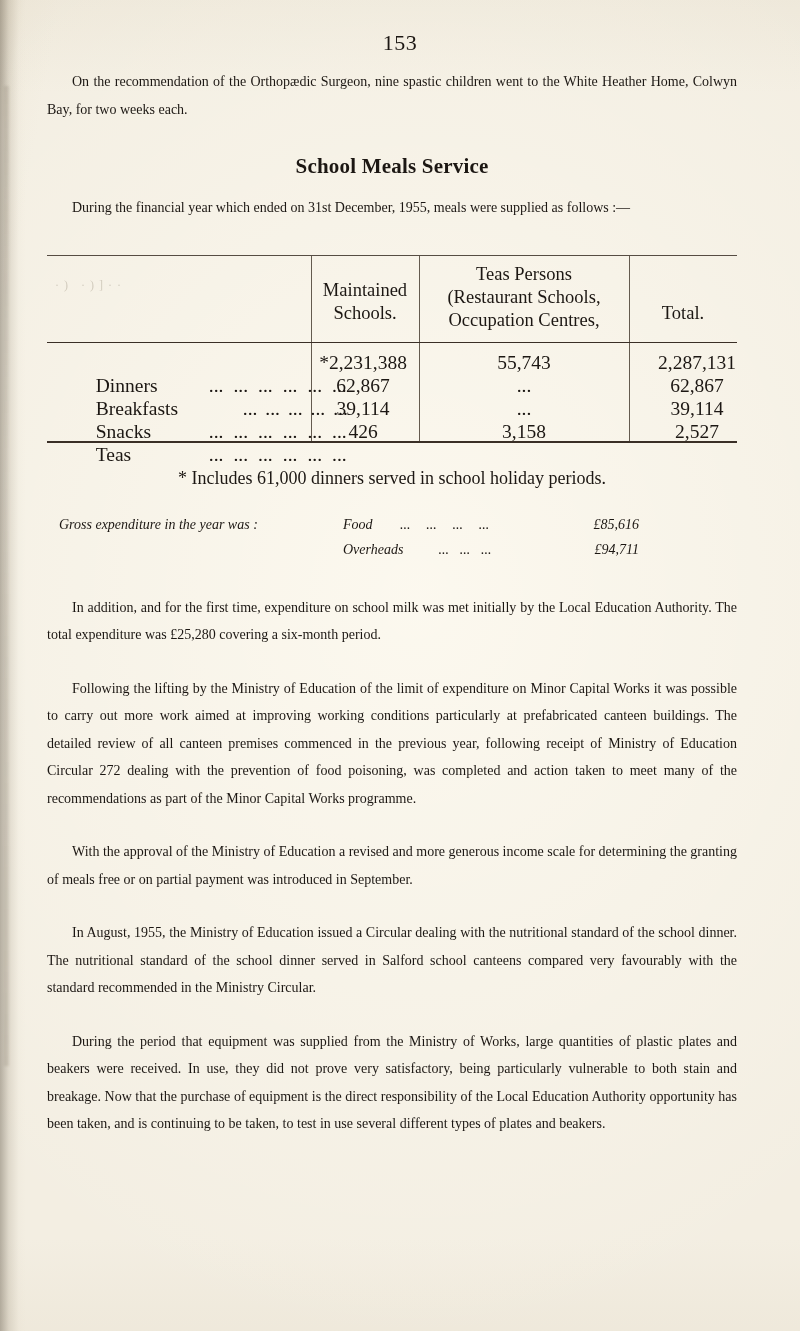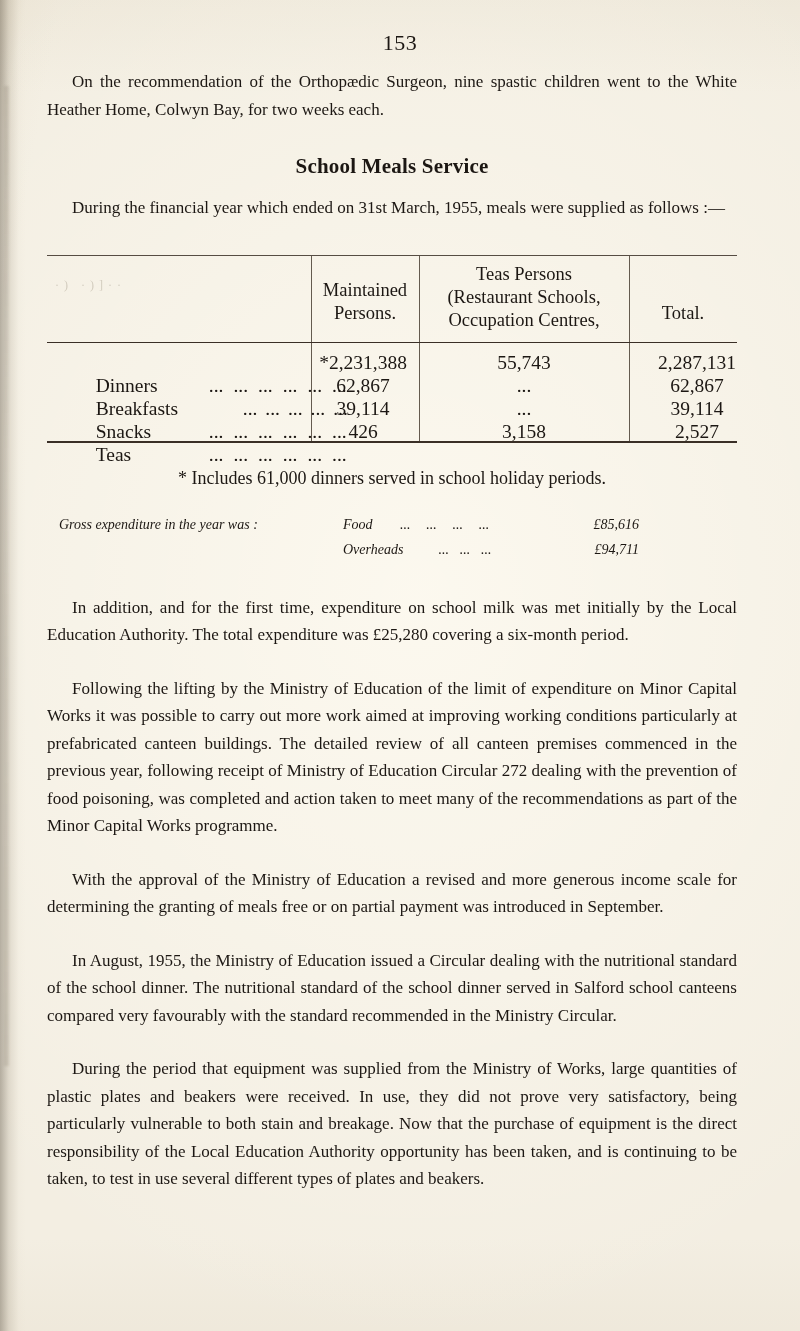--- a/index.html
+++ b/index.html
@@ -38,21 +38,21 @@
     position:absolute;top:30px;left:0;width:800px;
     text-align:center;font-size:22px;letter-spacing:.5px;
   }
 
   .content{
     position:absolute;left:47px;top:0;width:690px;
   }
 
   p.para{
     margin:0;
-    font-size:17px;
+    font-size:14px;
     line-height:27.5px;
     text-align:justify;
     text-justify:inter-word;
     hyphens:none;
   }
   p.para .ind{display:inline-block;width:25px;}
 
   .section-heading{
     margin:0;
     text-align:center;
@@ -111,38 +111,38 @@
   <div class="edge-speck"></div>
 
   <div class="folio">153</div>
 
   <div class="content">
 
     <p class="para" style="margin-top:68px;"><span class="ind"></span><span>On the recommendation of the Orthopædic Surgeon, nine spastic children went to the White Heather Home, Colwyn Bay, for two weeks each.</span></p>
 
     <h2 class="section-heading" style="margin-top:31px;">School Meals Service</h2>
 
-    <p class="para" style="margin-top:15px;"><span class="ind"></span><span>During the financial year which ended on 31st March, 1955, meals were supplied as follows :—</span></p>
+    <p class="para" style="margin-top:15px;"><span class="ind"></span><span>During the financial year which ended on 31st December, 1955, meals were supplied as follows :—</span></p>
 
     <div style="margin-top:33px;">
 
       <hr class="rule-top">
 
       <div class="thead-wrap">
         <div class="vrule" style="left:264px;height:86px;"></div>
         <div class="vrule" style="left:372px;height:86px;"></div>
         <div class="vrule" style="left:582px;height:86px;"></div>
 
         <div class="hdr-blank">
           <span class="faint-mark">·) ·)]··</span>
         </div>
 
         <div class="hdr-cell" style="left:264px;width:108px;top:23px;">
           <div>Maintained</div>
-          <div>Persons.</div>
+          <div>Schools.</div>
         </div>
 
         <div class="hdr-cell" style="left:372px;width:210px;top:7px;">
           <div>Teas Persons</div>
           <div>(Restaurant Schools,</div>
           <div>Occupation Centres,</div>
         </div>
 
         <div class="hdr-cell" style="left:582px;width:108px;top:46px;">
           <div>Total.</div>

